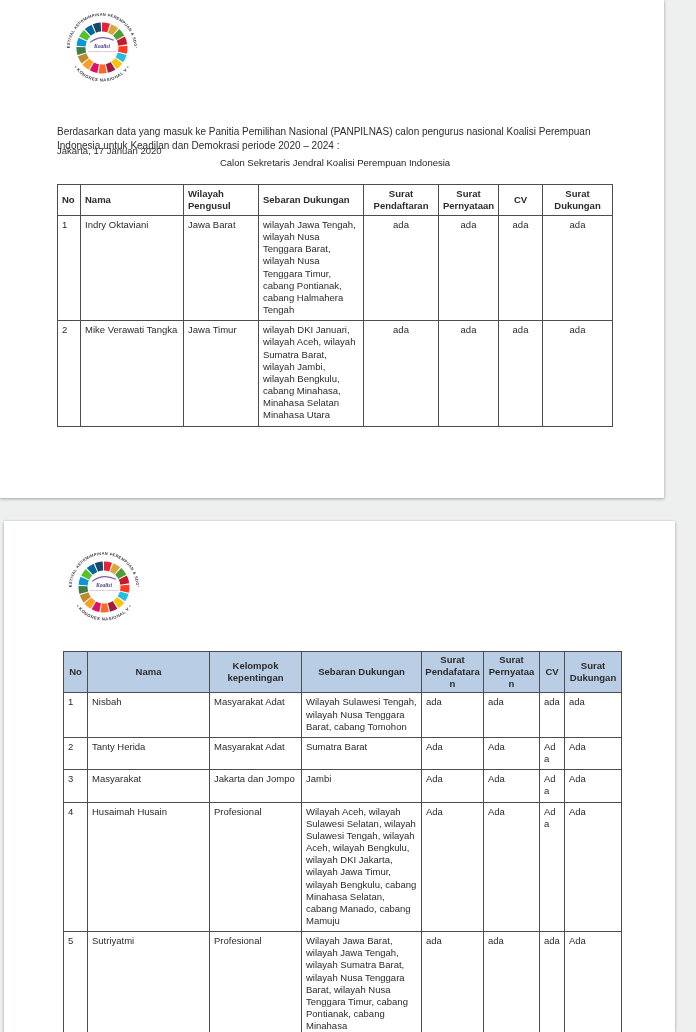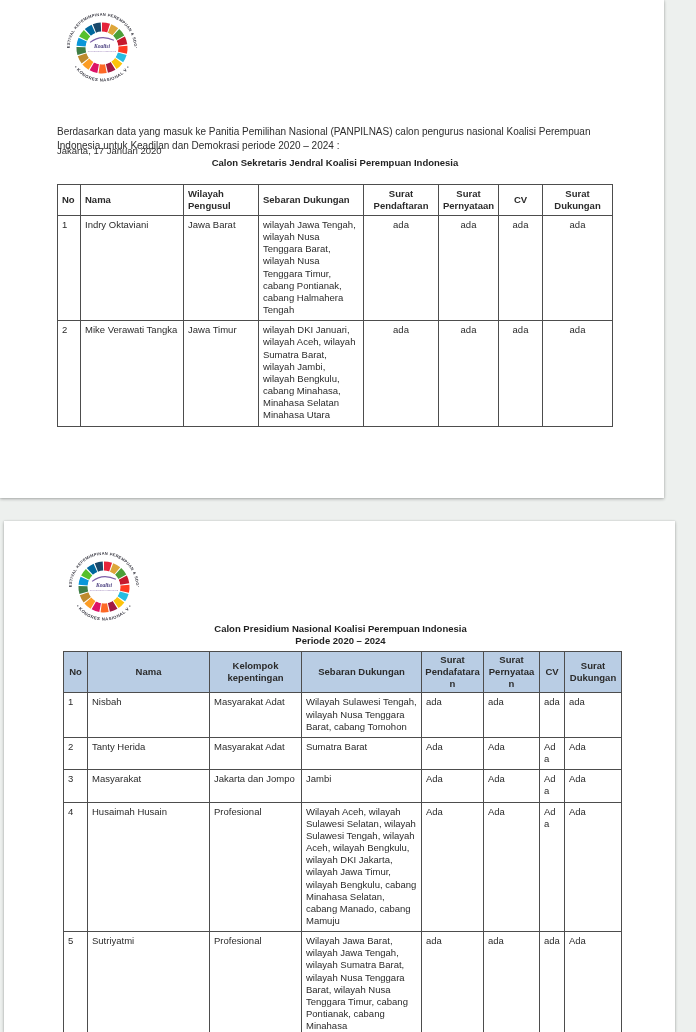--- a/index.html
+++ b/index.html
@@ -21,21 +21,21 @@
   #page1 .logo{left:60px;top:6px;}
   #page2 .logo{left:58px;top:24px;}
   .logo svg{width:100%;height:100%;}
   .logo .arc-top{font-size:5.7px;font-weight:bold;letter-spacing:0.45px;fill:#3c3c46;}
   .logo .arc-bot{font-size:6.1px;font-weight:bold;letter-spacing:0.7px;fill:#3c3c46;}
   .logo .c1{font-size:8px;font-style:italic;font-family:"Liberation Serif",serif;fill:#4a3f7f;text-anchor:middle;font-weight:bold;}
   .logo .c2{font-size:3.6px;fill:#8b6fae;text-anchor:middle;letter-spacing:0.3px;}
 
   .date{position:absolute;left:57px;top:105px;font-size:9.5px;color:#2d2d2d;margin-top:40px;}
   .intro{position:absolute;left:57px;top:125px;width:557px;font-size:10px;line-height:1.44;color:#2d2d2d;text-align:left;}
-  .doc-title{position:absolute;text-align:center;font-weight:bold;font-size:9.5px;color:#1f1f1f;line-height:1.25;}
+  .doc-title{position:absolute;text-align:center;font-weight:normal;font-size:9.5px;color:#1f1f1f;line-height:1.25;}
   #page1 .doc-title{left:57px;top:157px;width:556px;}
   #page2 .doc-title{left:58px;top:102px;width:557px;}
 
   table{border-collapse:collapse;position:absolute;table-layout:fixed;background:#fff;}
   #page1 table{left:57px;top:184px;width:555px;}
   #page2 table{left:59px;top:130px;width:558px;}
   th,td{
     border:1px solid #4d4d4d;
     font-size:9.5px;color:#2b2b2b;
     vertical-align:top;padding:3px 4px 4px 4px;line-height:1.28;
@@ -168,24 +168,20 @@
           <circle cx="60" cy="60" r="30" fill="none" stroke="#00689d" stroke-width="13" pathLength="100" stroke-dasharray="5.1 94.9" transform="rotate(227.6470588235294 60 60)"></circle>
           <circle cx="60" cy="60" r="30" fill="none" stroke="#19486a" stroke-width="13" pathLength="100" stroke-dasharray="5.1 94.9" transform="rotate(248.8235294117647 60 60)"></circle>
        <circle cx="60" cy="60" r="23" fill="#ffffff"></circle>
        <path d="M43,52 Q58,40 77,49" fill="none" stroke="#7b5ea7" stroke-width="1.5"></path>
        <text class="arc-top"><textPath href="#arcTop1" startOffset="50%" text-anchor="middle">FESTIVAL KEPEMIMPINAN PEREMPUAN &amp; SDG'S</textPath></text>
        <text class="arc-bot"><textPath href="#arcBot1" startOffset="50%" text-anchor="middle">• KONGRES NASIONAL V •</textPath></text>
        <text x="60" y="60" class="c1">Koalisi</text>
        <text x="60" y="66" class="c2">Perempuan Indonesia</text>
      </svg></div>
 
-    <div class="doc-title">
-      <div>Calon Presidium Nasional Koalisi Perempuan Indonesia</div>
-      <div>Periode 2020 – 2024</div>
-    </div>
 
     <table>
       <colgroup>
         <col style="width:24px">
           <col style="width:122px">
           <col style="width:92px">
           <col style="width:120px">
         <col style="width:62px">
           <col style="width:56px">
           <col style="width:25px">

